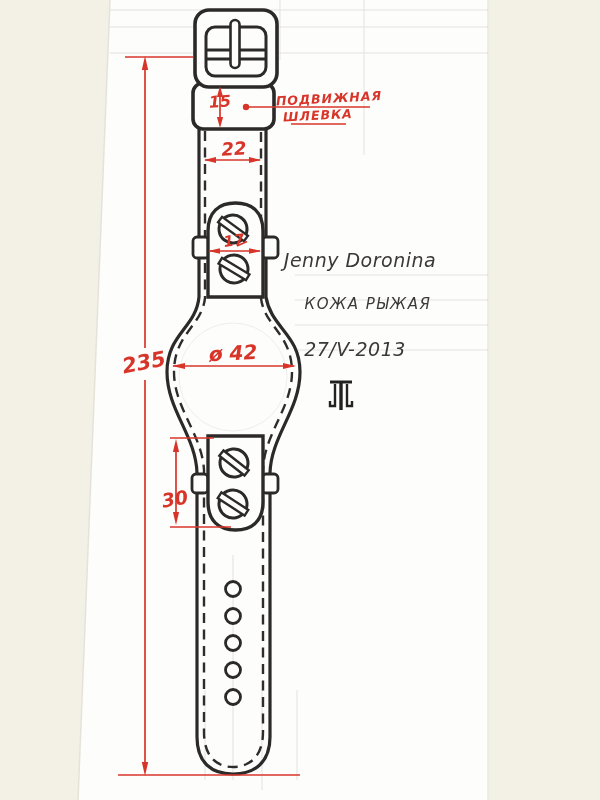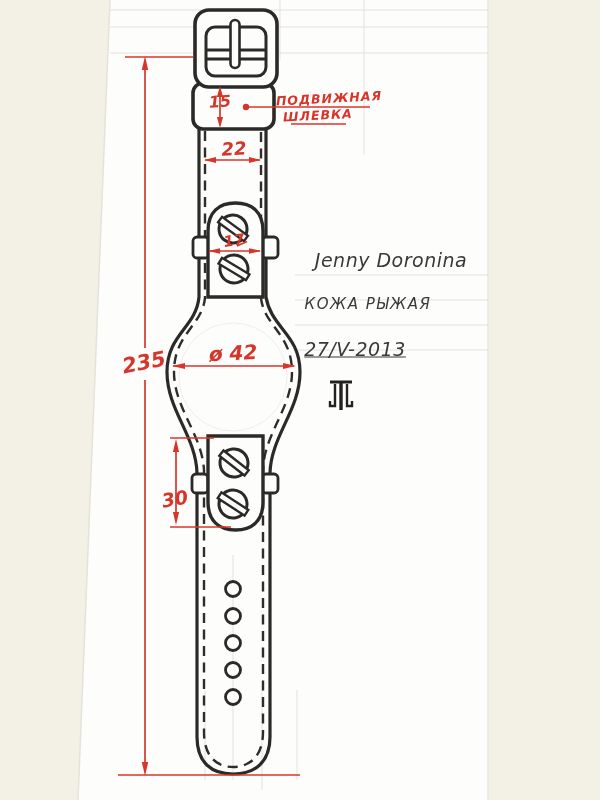--- a/index.html
+++ b/index.html
@@ -146,17 +146,17 @@
   <div class="lbl red" style="left:220px;top:102px;font-size:16px;transform:translate(-50%,-50%) rotate(-4deg);">15</div>
   <div class="lbl red" style="left:234px;top:149px;font-size:18px;transform:translate(-50%,-50%) rotate(-3deg);">22</div>
   <div class="lbl red" style="left:234px;top:241px;font-size:15px;transform:translate(-50%,-50%) rotate(-8deg);">17</div>
   <div class="lbl red" style="left:144px;top:363px;font-size:21px;transform:translate(-50%,-50%) rotate(-11deg);">235</div>
   <div class="lbl red" style="left:233px;top:353px;font-size:20px;transform:translate(-50%,-50%) rotate(-3deg);">ø 42</div>
   <div class="lbl red" style="left:175px;top:499px;font-size:19px;transform:translate(-50%,-50%) rotate(-10deg);">30</div>
 
   <div class="lbl red" style="left:329px;top:99px;font-size:12.5px;letter-spacing:1px;transform:translate(-50%,-50%) rotate(-3deg);">ПОДВИЖНАЯ</div>
   <div class="lbl red" style="left:318px;top:116px;font-size:12.5px;letter-spacing:1px;transform:translate(-50%,-50%) rotate(-3deg);">ШЛЕВКА</div>
 
-  <div class="lbl pencil hand" style="left:391px;top:260px;font-size:19px;">Jenny Doronina</div>
+  <div class="lbl pencil hand" style="left:360px;top:260px;font-size:19px;">Jenny Doronina</div>
   <div class="lbl pencil hand" style="left:368px;top:304px;font-size:15px;letter-spacing:1.5px;">КОЖА РЫЖАЯ</div>
-  <div class="lbl pencil hand" style="left:355px;top:349px;font-size:19px;text-decoration:underline;">27/V-2013</div>
+  <div class="lbl pencil hand" style="left:355px;top:349px;font-size:19px;">27/V-2013</div>
 
 </div>
 
 </body></html>

